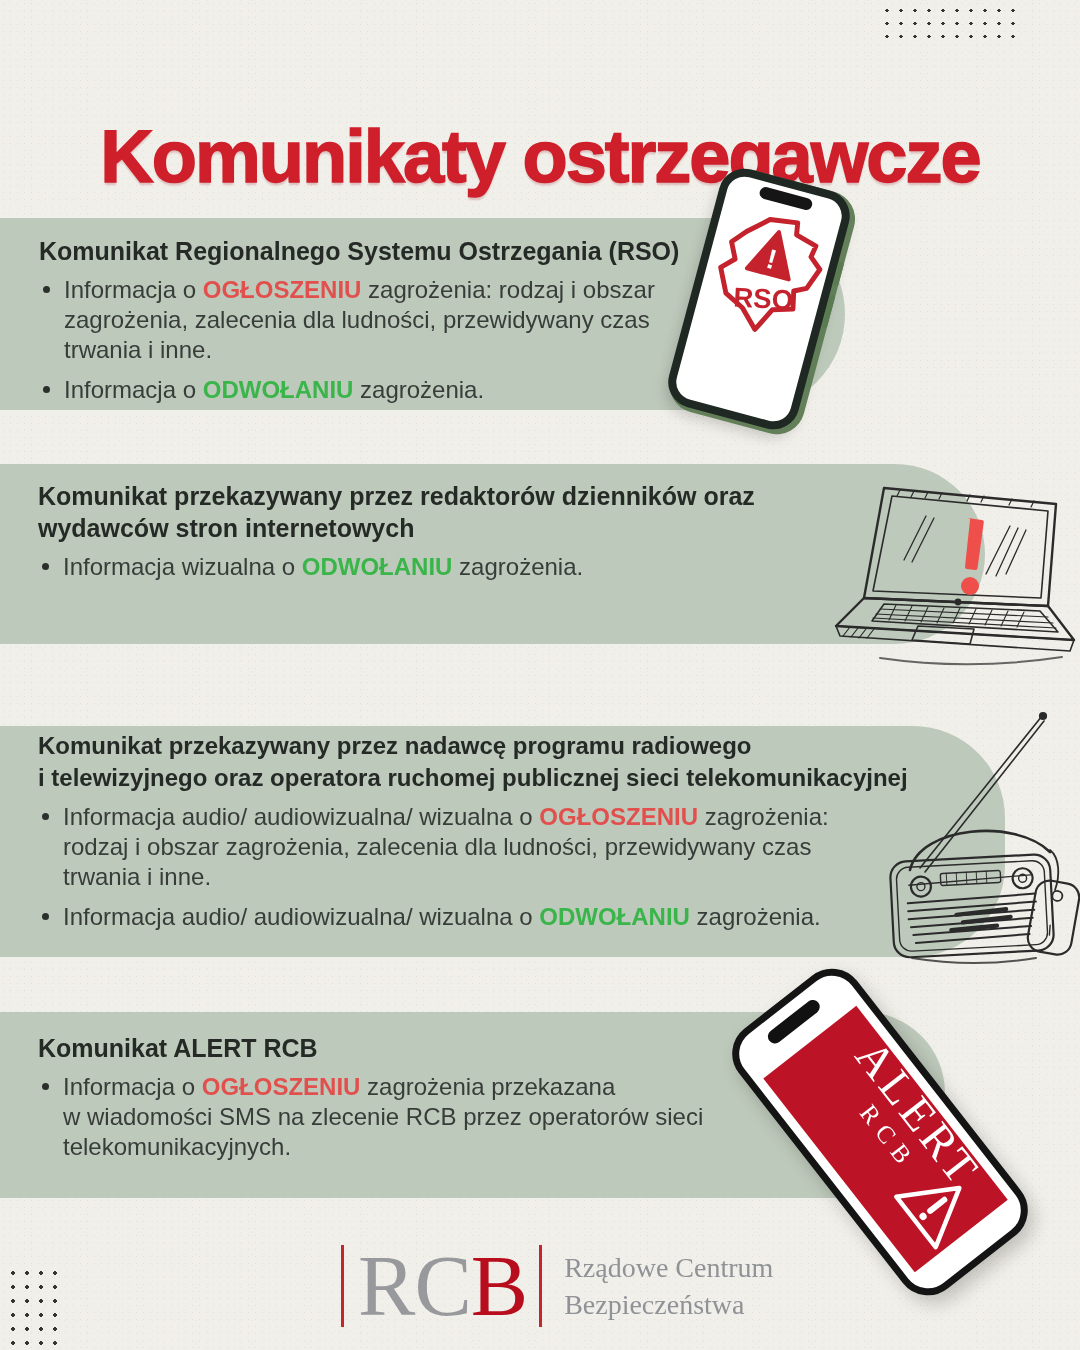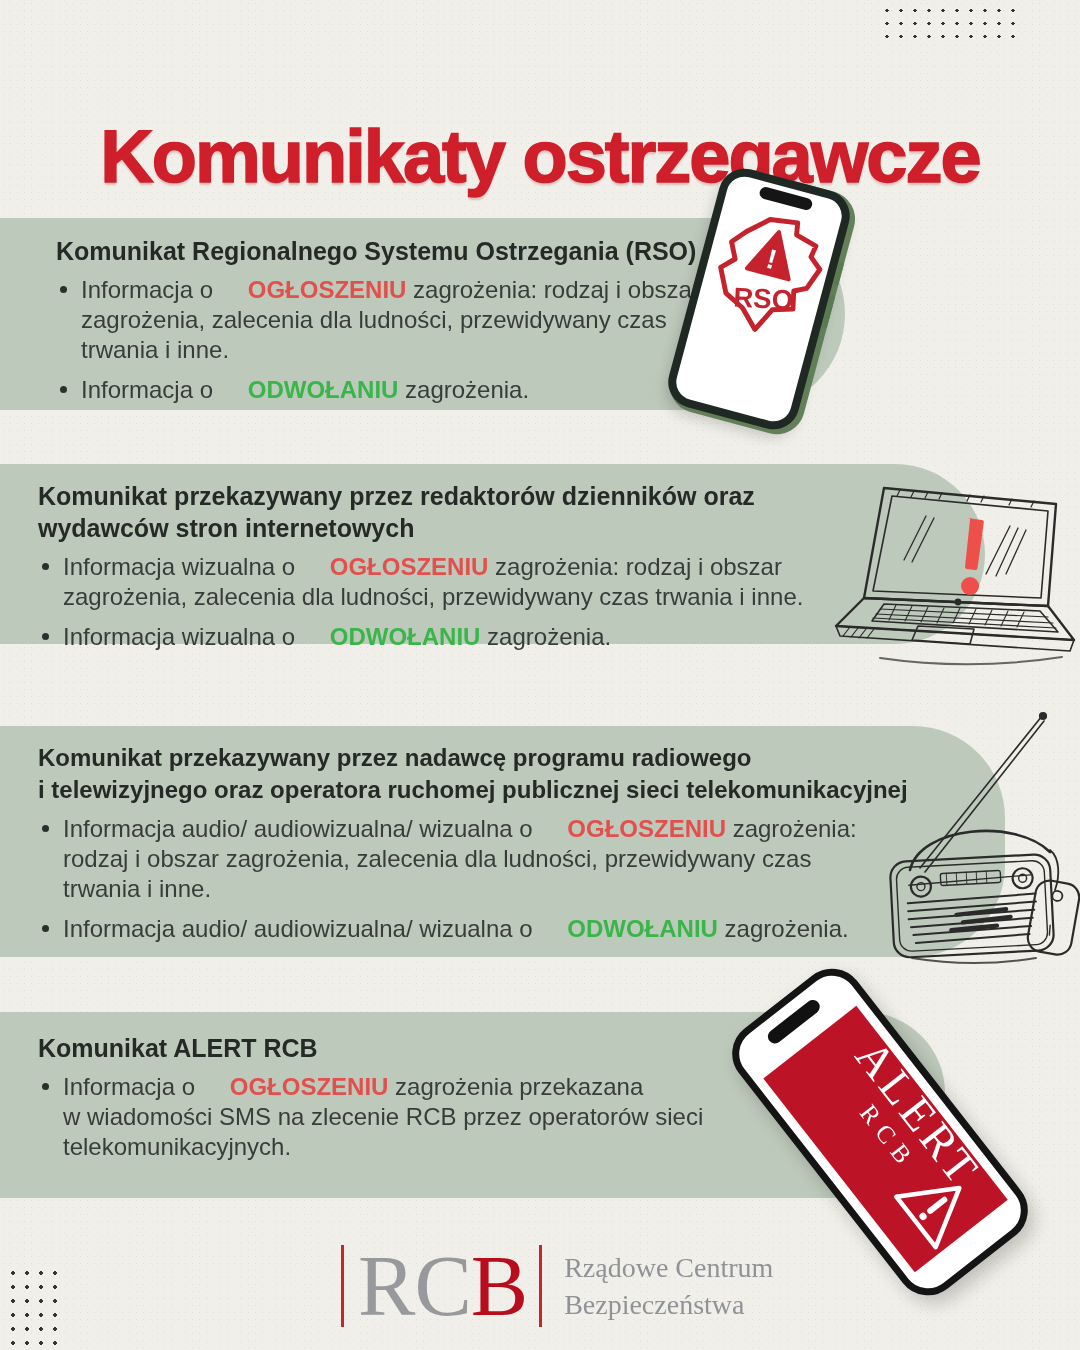--- a/index.html
+++ b/index.html
@@ -18,41 +18,41 @@
   .dots.bl{left:6px;top:1266px;width:56px;height:86px;background-size:14px 14px;}
 
   .page-title{
     position:absolute;left:0;top:64px;width:1080px;text-align:center;
     font-size:74px;font-weight:800;letter-spacing:-2px;color:#ce1f2b;
     -webkit-text-stroke:1.5px #ce1f2b;
     text-shadow:0 3px 2px rgba(140,20,30,.22);
   }
 
   .band{position:absolute;left:0;background:#bdc9bb;box-sizing:border-box;}
-  .band.s1{top:218px;width:845px;height:192px;border-radius:0 96px 96px 0;padding:17px 0 0 56px;}
+  .band.s1{top:218px;width:845px;height:192px;border-radius:0 96px 96px 0;padding:17px 0 0 39px;}
   .band.s2{top:464px;width:985px;height:180px;border-radius:0 101px 101px 0;padding:16px 0 0 38px;}
-  .band.s3{top:726px;width:1005px;height:231px;border-radius:0 92px 92px 0;padding:16px 0 0 38px;}
+  .band.s3{top:726px;width:1005px;height:231px;border-radius:0 92px 92px 0;padding:4px 0 0 38px;}
   .band.s4{top:1012px;width:945px;height:186px;border-radius:0 81px 81px 0;padding:20px 0 0 38px;}
 
   .band h2{
     margin:0 0 8px 0;font-size:25px;line-height:32px;font-weight:bold;color:#262a27;
     white-space:pre-wrap;
   }
   .band.s3 h2{font-size:24px;}
   .band ul{list-style:none;margin:0;padding:0;max-width:920px;}
   .band li{
     position:relative;padding-left:25px;margin-bottom:10px;
     font-size:24px;line-height:30px;color:#383d3a;
   }
   .band li::before{
     content:"";position:absolute;left:4px;top:11px;width:7px;height:7px;border-radius:50%;
     background:#2c302d;
   }
   .band li span{white-space:pre-wrap;}
-  .hl{font-weight:bold;margin-left:28px;}
+  .hl{font-weight:bold;}
   .hl[data-type="red"]{color:#e2504d;}
   .hl[data-type="green"]{color:#39b54a;text-align:center;}
 
   
   .rso-phone{
     position:absolute;left:692px;top:176px;width:134px;height:246px;
     background:#fff;border:8px solid #1f2822;border-radius:26px;
     transform:rotate(15deg);box-sizing:border-box;
     box-shadow:4px 2px 0 2px rgba(92,122,82,.95), 0 8px 14px rgba(0,0,0,.18);
   }
@@ -124,22 +124,20 @@
     <path d="M62,44 L84,88 L40,88 Z" fill="#c4232d" stroke="#c4232d" stroke-width="4" stroke-linejoin="round"></path>
     <text x="62" y="82" font-family="Liberation Sans, sans-serif" font-size="28" font-weight="bold" fill="#ffffff" text-anchor="middle">!</text>
     <text x="34" y="124" transform="rotate(-12 60 115)" font-family="Liberation Sans, sans-serif" font-size="28" font-weight="bold" fill="#c4232d">RSO</text>
   </svg>
 </div>
 
 <section class="band s2">
   <h2>Komunikat przekazywany przez redaktorów dzienników oraz
 wydawców stron internetowych</h2>
   <ul>
-    <li><span>Informacja wizualna o </span><span class="hl" data-type="red">OGŁOSZENIU</span><span> zagrożenia: rodzaj i obszar
-zagrożenia, zalecenia dla ludności, przewidywany czas trwania i inne.</span></li>
     <li><span>Informacja wizualna o </span><span class="hl" data-type="green">ODWOŁANIU</span><span> zagrożenia.</span></li>
   </ul>
 </section>
 
 <div class="laptop">
   <svg width="260" height="210" viewBox="0 0 260 210" fill="none">
     <g stroke="#2b2b2b" stroke-width="2.4" stroke-linejoin="round" stroke-linecap="round">
       <path d="M64,14 L236,30 L228,132 L44,124 Z"></path>
       <path d="M72,22 L228,37 L221,124 L53,117 Z" stroke-width="1.6"></path>
       <path d="M80,16 l-3,6 M94,17 l-3,6 M108,18 l-3,6 M122,19 l-3,6 M150,21 l-3,6 M164,22 l-3,6 M192,25 l-3,6 M214,27 l-3,6" stroke-width="1.2"></path>

